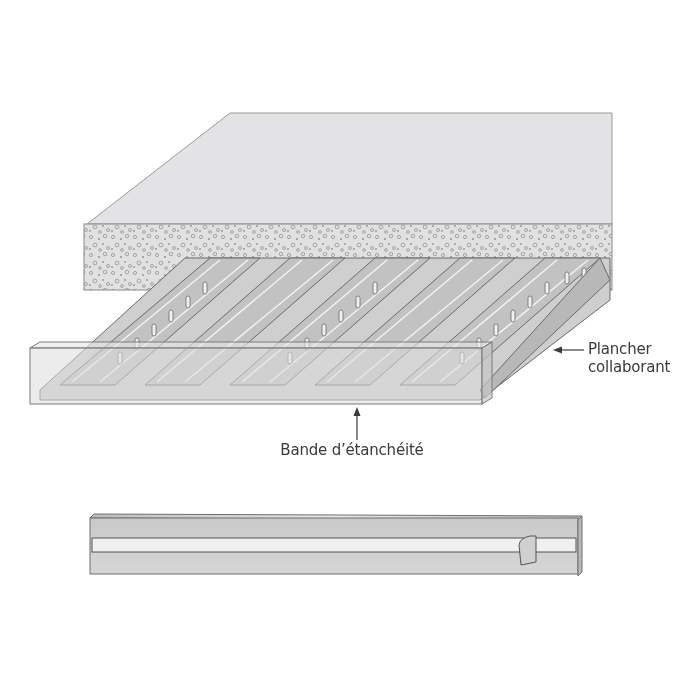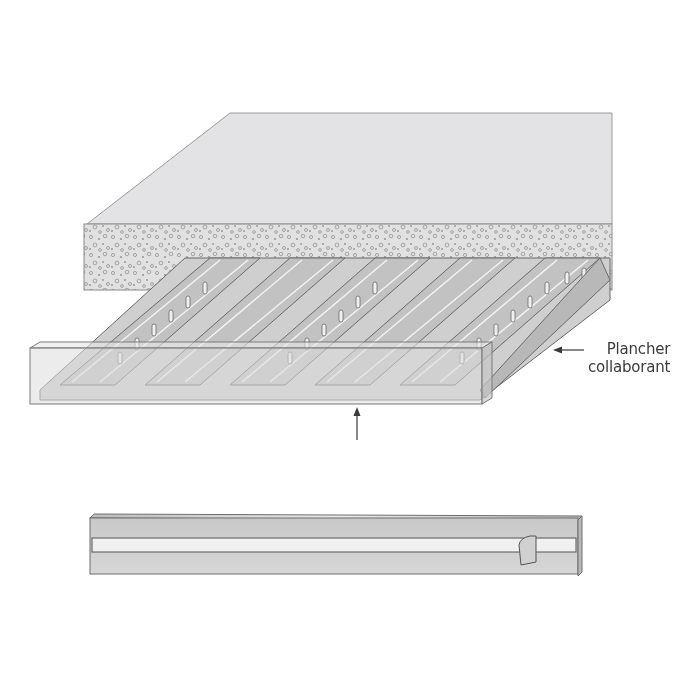--- a/index.html
+++ b/index.html
@@ -3,21 +3,21 @@
   <meta charset="utf-8">
   <style>
     html, body { margin: 0; padding: 0; background: #ffffff; }
     body { width: 700px; height: 700px; position: relative; overflow: hidden;
            font-family: "DejaVu Sans", sans-serif; }
     #diagram { position: absolute; left: 0; top: 0; width: 700px; height: 700px; }
     .label { position: absolute; color: #3a3a3a; font-size: 15px; line-height: 18px;
              font-family: "DejaVu Sans", sans-serif; letter-spacing: -0.2px; }
     .label-plancher { left: 588px; top: 340px; text-align: left; }
     .label-bande { left: 232px; top: 441px; width: 240px; text-align: center; }
-    .label span { display: block; white-space: nowrap; text-align: right; }
+    .label span { display: block; white-space: nowrap; }
   </style>
 </head>
 <body>
 
 <svg id="diagram" viewBox="0 0 700 700" xmlns="http://www.w3.org/2000/svg">
   <defs>
     <pattern id="aggregate" width="22" height="18" patternUnits="userSpaceOnUse">
       <rect width="22" height="18" fill="#e1e1e1"></rect>
       <circle cx="3" cy="3" r="1.6" fill="none" stroke="#8a8a8a" stroke-width="0.7"></circle>
       <circle cx="11" cy="5" r="1.1" fill="#9a9a9a"></circle>
@@ -117,13 +117,14 @@
     <path d="M519,545 Q520,538 530,536 L536,536 L536,562 L521,565 Z" fill="#d0d0d0" stroke="#555" stroke-width="1"></path>
   </g>
 </svg>
 
 <div class="label label-plancher">
   <span>Plancher</span>
   <span>collaborant</span>
 </div>
 
 <div class="label label-bande">
+  <span>Bande d’étanchéité</span>
 </div>
 
 </body></html>

